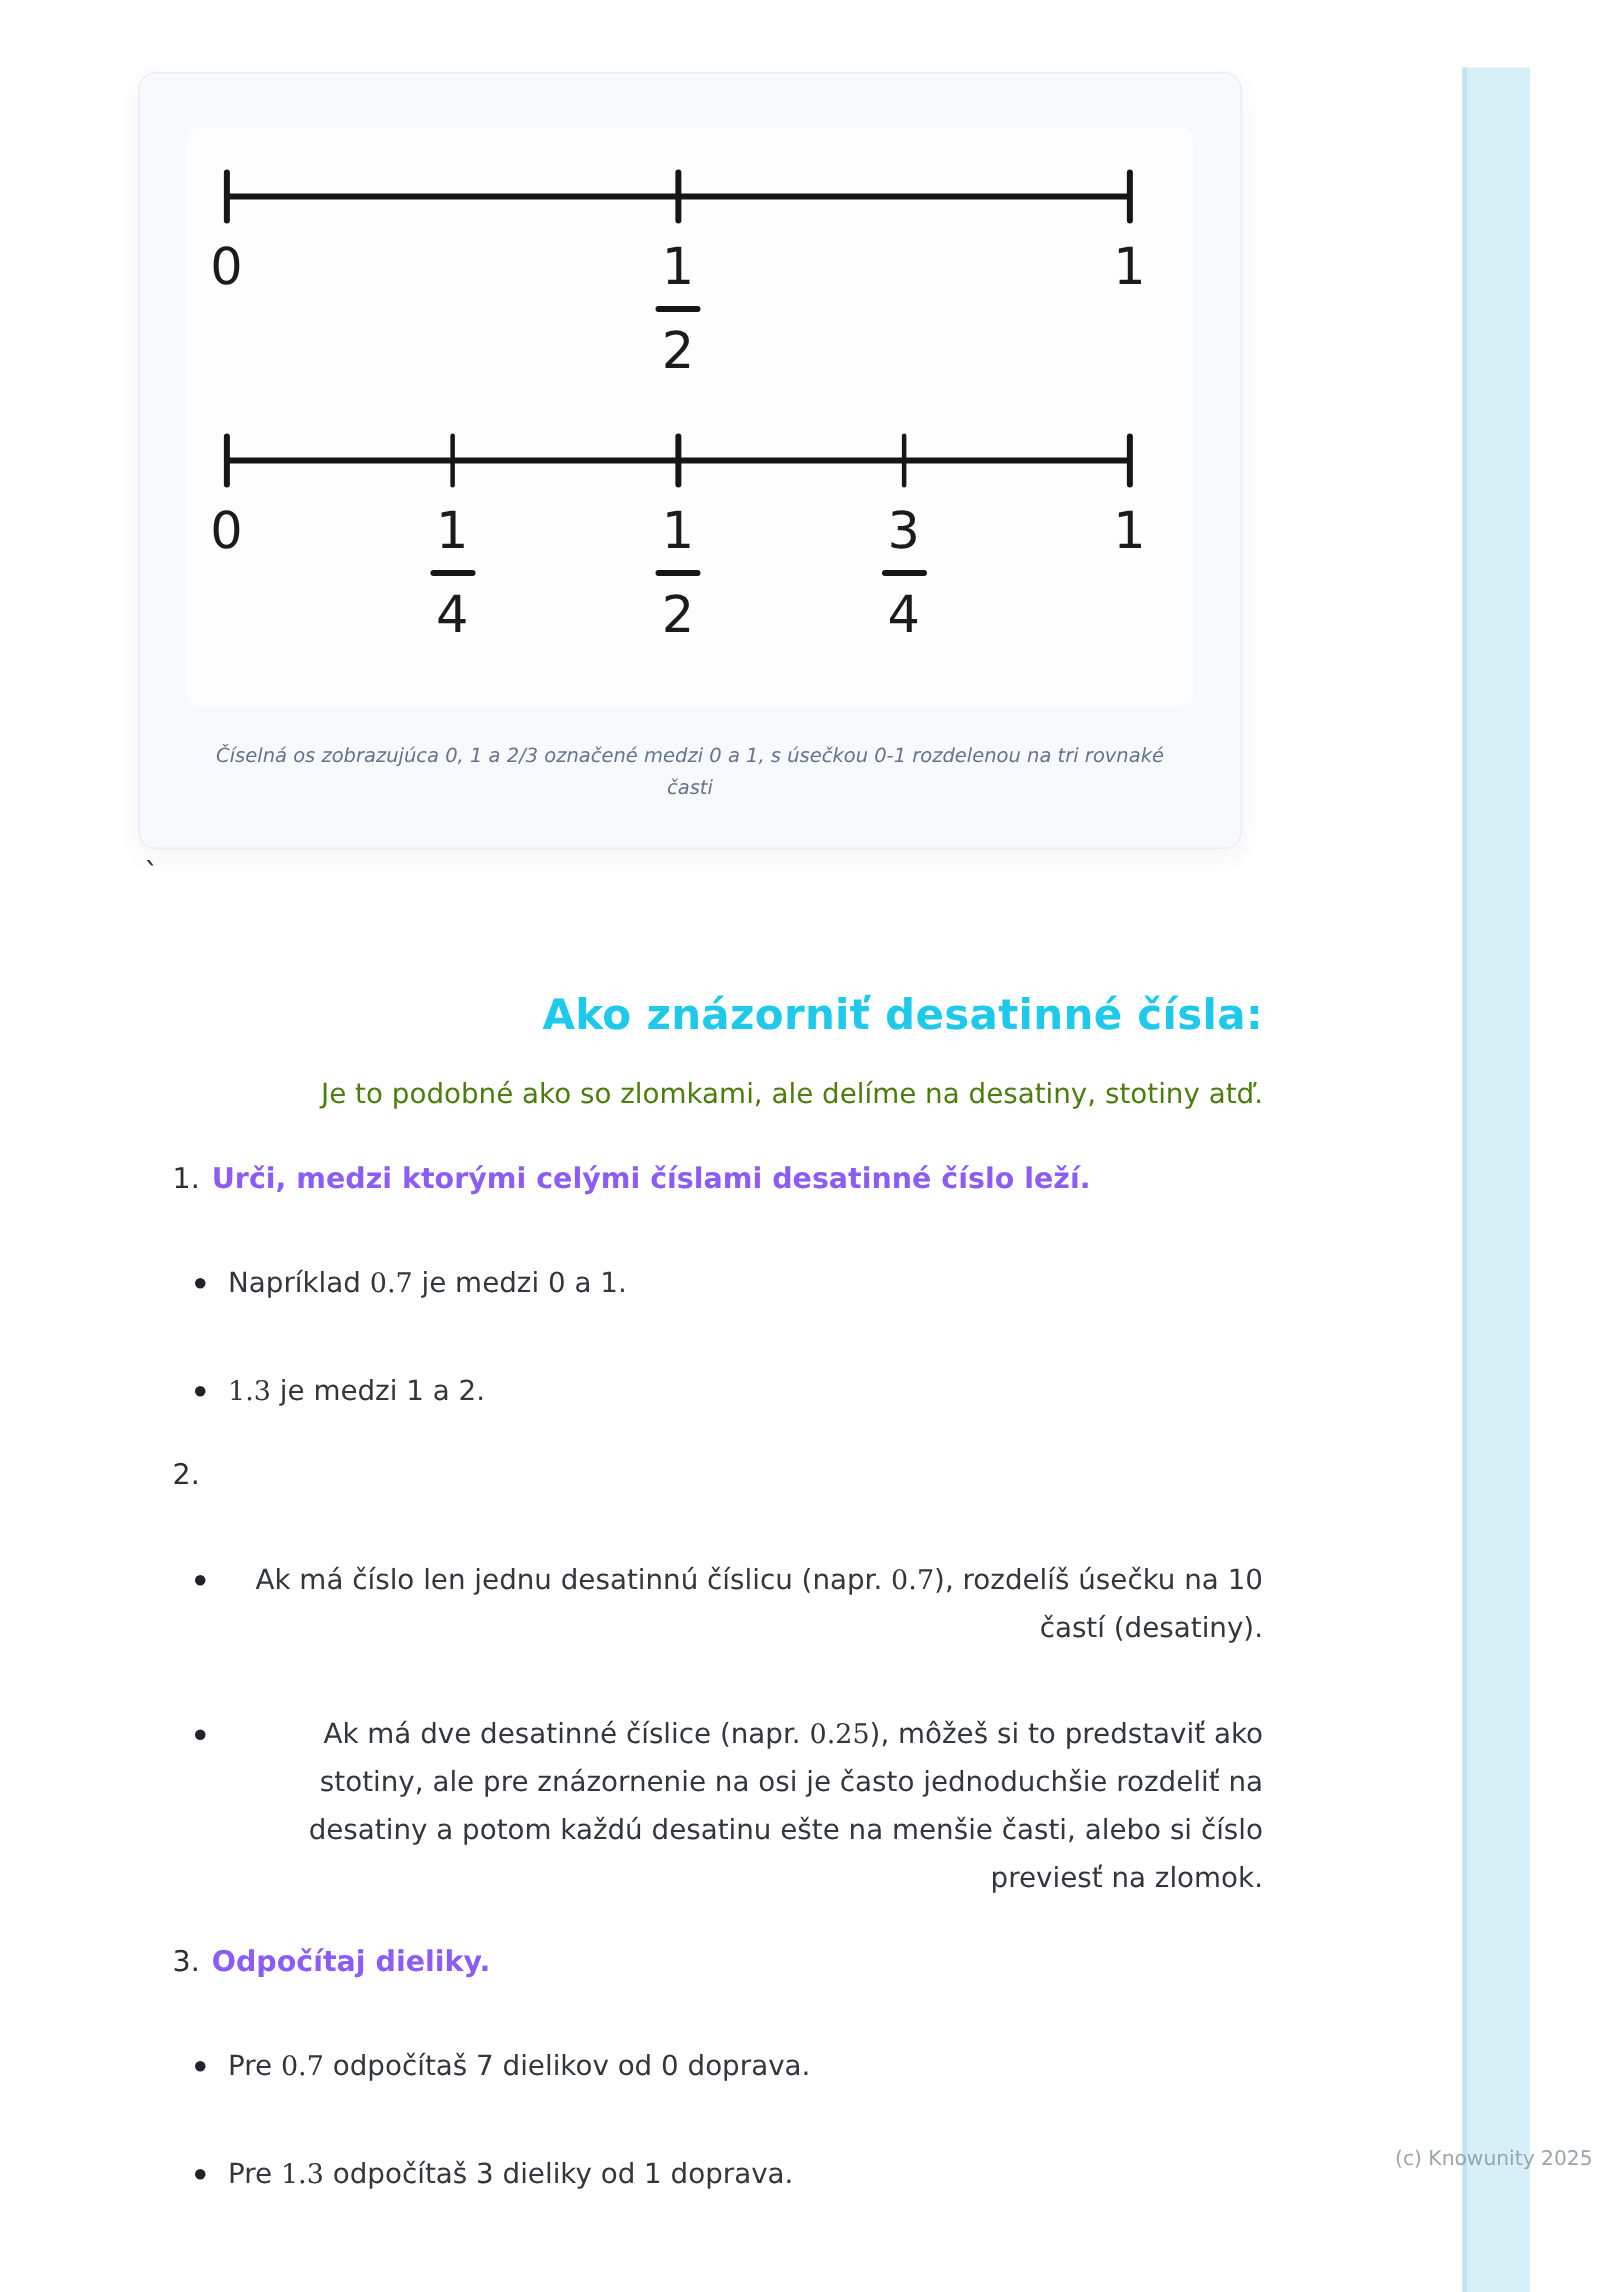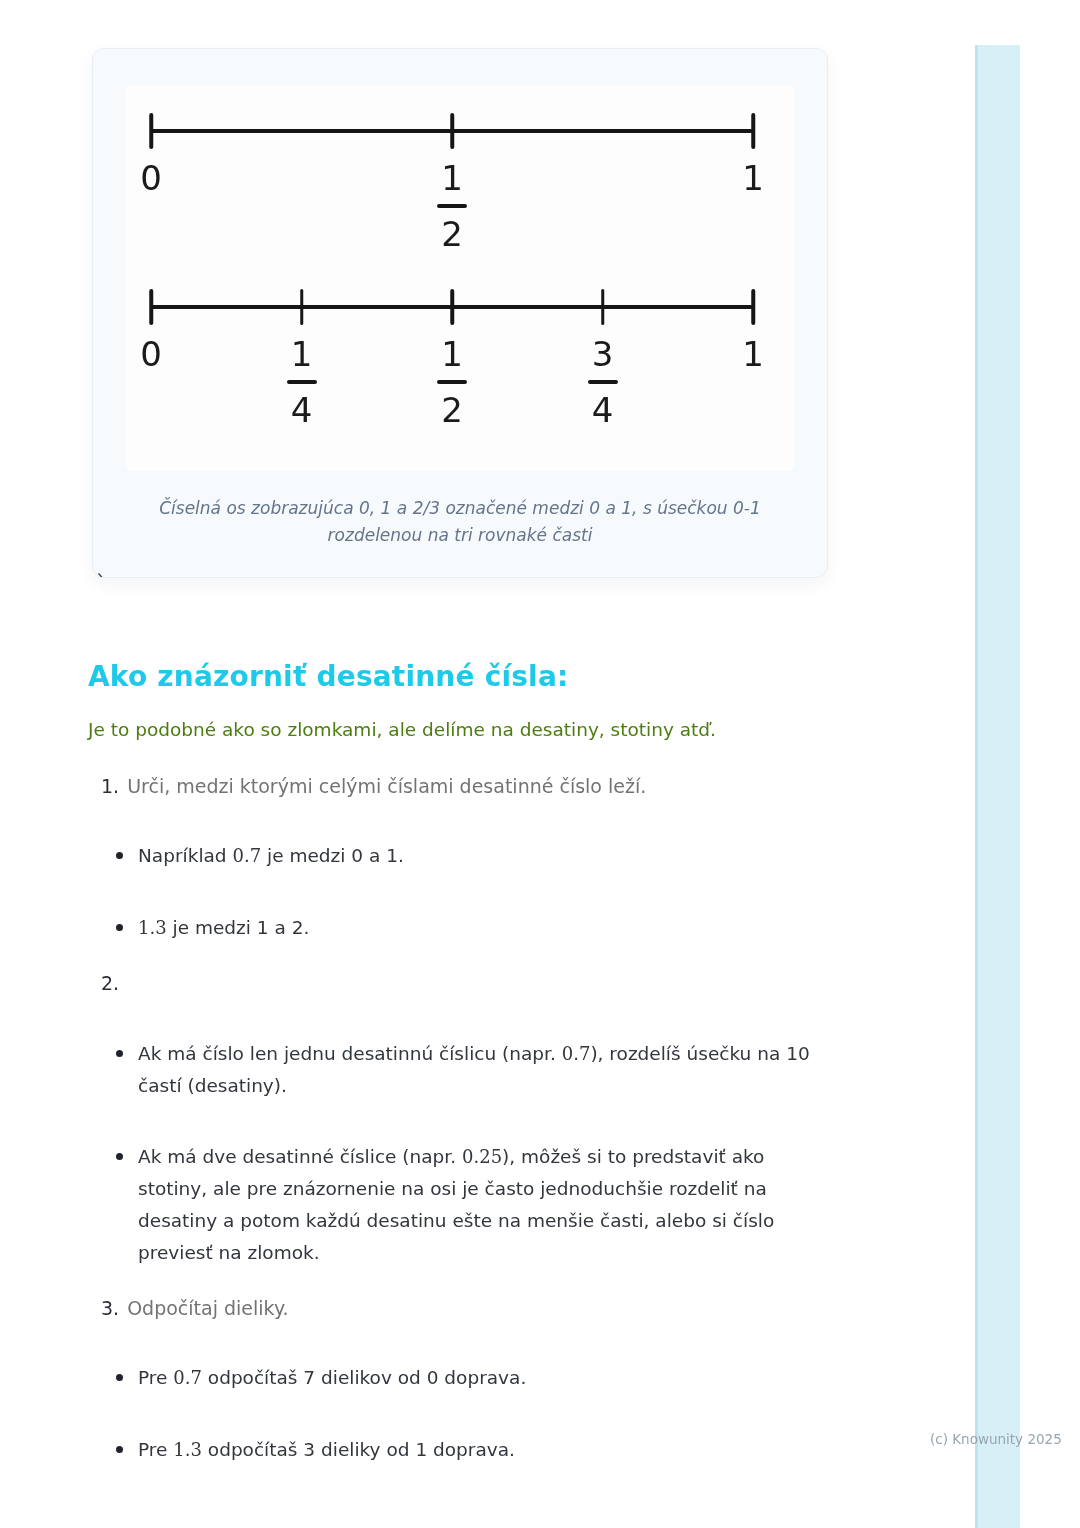--- a/index.html
+++ b/index.html
@@ -28,37 +28,37 @@
   .tick { position:absolute; top:0; width:3.5px; height:36px; background:#161616; border-radius:2px; transform:translateX(-50%); }
   .lbl {
     position:absolute; top:46px; transform:translateX(-50%);
     display:flex; flex-direction:column; align-items:center;
     font-size:34px; color:#1b1b1b; line-height:38px; text-align:center;
   }
   .fbar { width:30px; height:3.5px; background:#161616; margin:7px 0; border-radius:2px; }
 
   .caption {
     margin:24px auto 0 auto; max-width:640px; text-align:center;
-    font-style:italic; font-size:17px; line-height:1.6; color:#64748b;
+    font-style:italic; font-size:13px; line-height:1.6; color:#64748b;
   }
 
   .backtick { margin:570px 0 0 96px; position:absolute; top:0; left:0; font-size:20px; color:#333; height:22px; }
 
-  .content { position:absolute; left:88px; top:640px; width:740px; }
+  .content { position:absolute; left:102px; top:640px; width:740px;text-align:right; }
   .heading {
     font-size:28px; font-weight:700; color:var(--accent,#1ec9ea);
     letter-spacing:.2px; margin-top:20px;
   }
   .intro { margin-top:22px; font-size:18.5px; line-height:1.6; color:#4d7c0f; }
 
   .steps { margin-top:28px; }
   .step { margin-bottom:26px; }
   .step-head { display:flex; padding-left:13px; font-size:19px; line-height:1.45; margin-bottom:18px; }
   .step-num { font-weight:400; color:#2b2f36; margin-right:8px; }
-  .step-title { font-weight:400; color:#737373; }
+  .step-title { font-weight:700; color:#8b5cf6; }
 
   .bullet { display:flex; margin-bottom:15px;margin-top:40px; }
   .dot { flex:0 0 7px; width:7px; height:7px; border-radius:50%; background:#20242a; margin:12px 15px 0 28px; }
   .btext { font-size:18.5px; line-height:1.72; color:#32363d; }
   .math { font-family:"DejaVu Serif","Liberation Serif",serif; font-size:18px; }
 
   .footer { position:absolute; left:930px; top:1431px; font-size:13.5px; color:#98a5ae; z-index:2; }
 </style>
 </head>
 <body>

